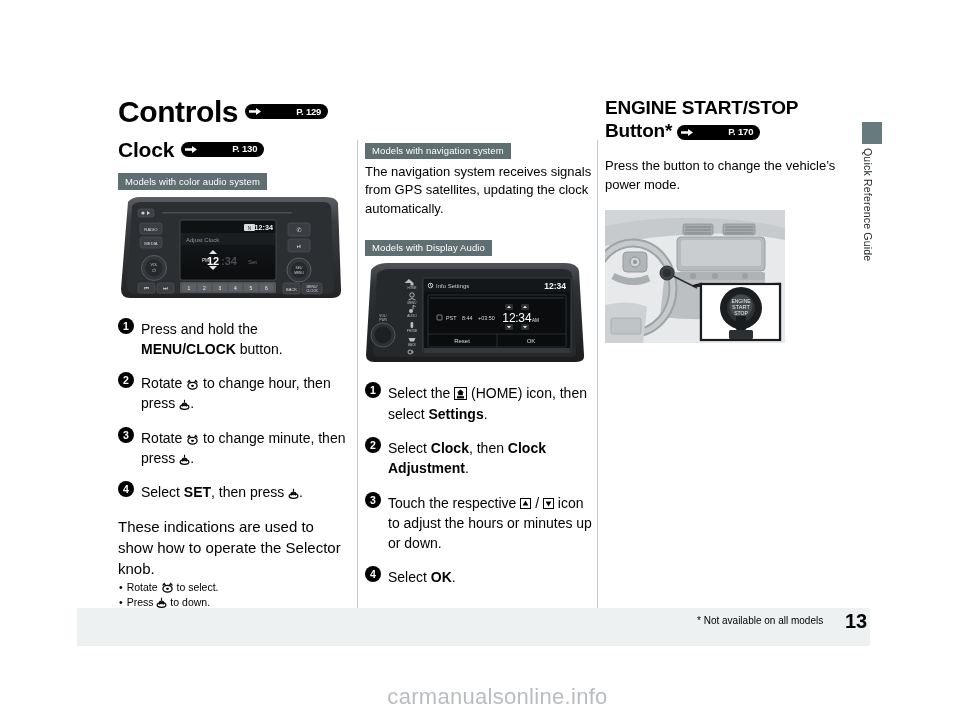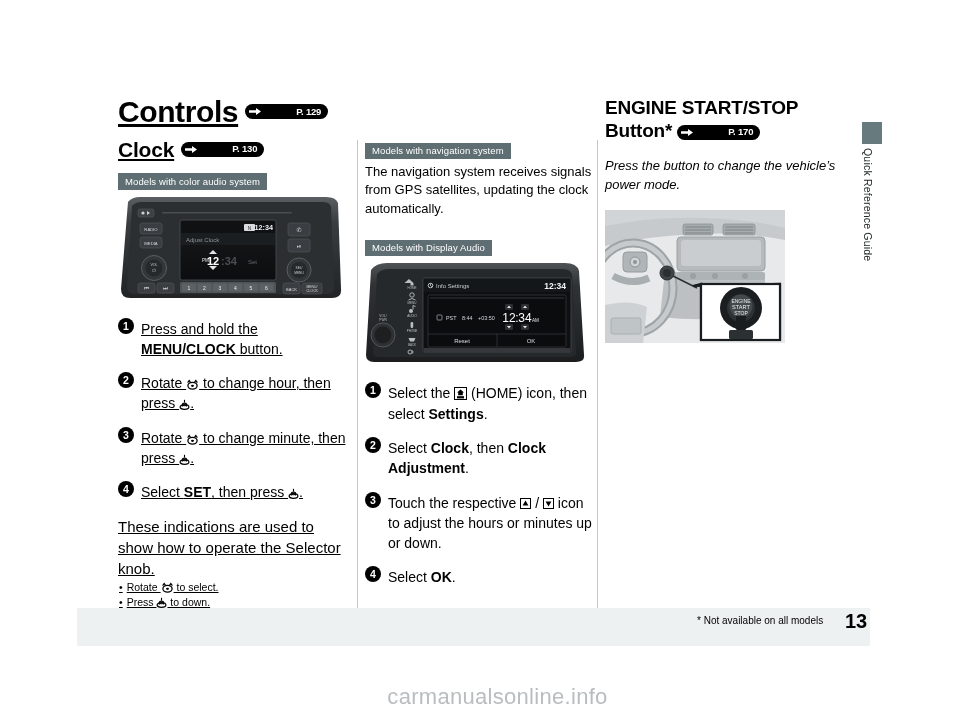--- a/index.html
+++ b/index.html
@@ -27,21 +27,21 @@
   .side-tab .lbl {
     writing-mode:vertical-rl;
     font-size:10.5px; letter-spacing:.2px;
     color:#23282a; margin-top:4px; white-space:nowrap;
     font-family:"Liberation Sans", sans-serif;
   }
 
   
   .cols { position:absolute; left:118px; top:96px; width:740px; height:520px; }
   .col { position:absolute; top:0; }
-  .col1 { left:0;   width:232px;text-decoration:underline; }
+  .col1 { left:0;   width:232px; }
   .col2 { left:247px; width:232px; }
   .col3 { left:487px; width:240px; }
 
   .vdiv { position:absolute; top:44px; width:1px; height:474px; background:#c2c7c9; }
   .vdiv1 { left:239px; }
   .vdiv2 { left:479px; }
 
   
   h1.title {
     font-size:30px; font-weight:700; margin:0 0 4px 0;
@@ -454,21 +454,21 @@
       <h2 class="col3head">
         <span>ENGINE START/STOP</span><br>
         <span>Button</span><span>*</span><span class="pref">
             <svg width="13" height="9" viewBox="0 0 13 9">
               <path d="M0 3.2h7V1l5 3.5L7 8V5.8H0z" fill="#fff"></path>
             </svg>
             <span class="p">P. 170</span>
           </span>
       </h2>
 
-      <div class="ptext intro" style="margin-top:15px;font-style:italic;">Press the button to change the vehicle’s power mode.</div>
+      <div class="ptext intro" style="margin-top:15px;">Press the button to change the vehicle’s power mode.</div>
 
       <div class="fig">
         <svg class="car-img" viewBox="0 0 180 133">
           <rect x="0" y="0" width="180" height="133" fill="#e7e9ea"></rect>
 
           <path d="M0 0 h180 v20 q-40 -8 -90 -4 q-50 4 -90 12z" fill="#d2d5d7"></path>
 
           <path d="M0 16 q50 -10 100 -8 q50 2 80 10 v12 q-40 -8 -85 -6 q-55 2 -95 12z" fill="#c6cacc"></path>
 
           <rect x="72" y="27" width="88" height="34" rx="4" fill="#b6babd" stroke="#9aa0a3" stroke-width="1"></rect>

